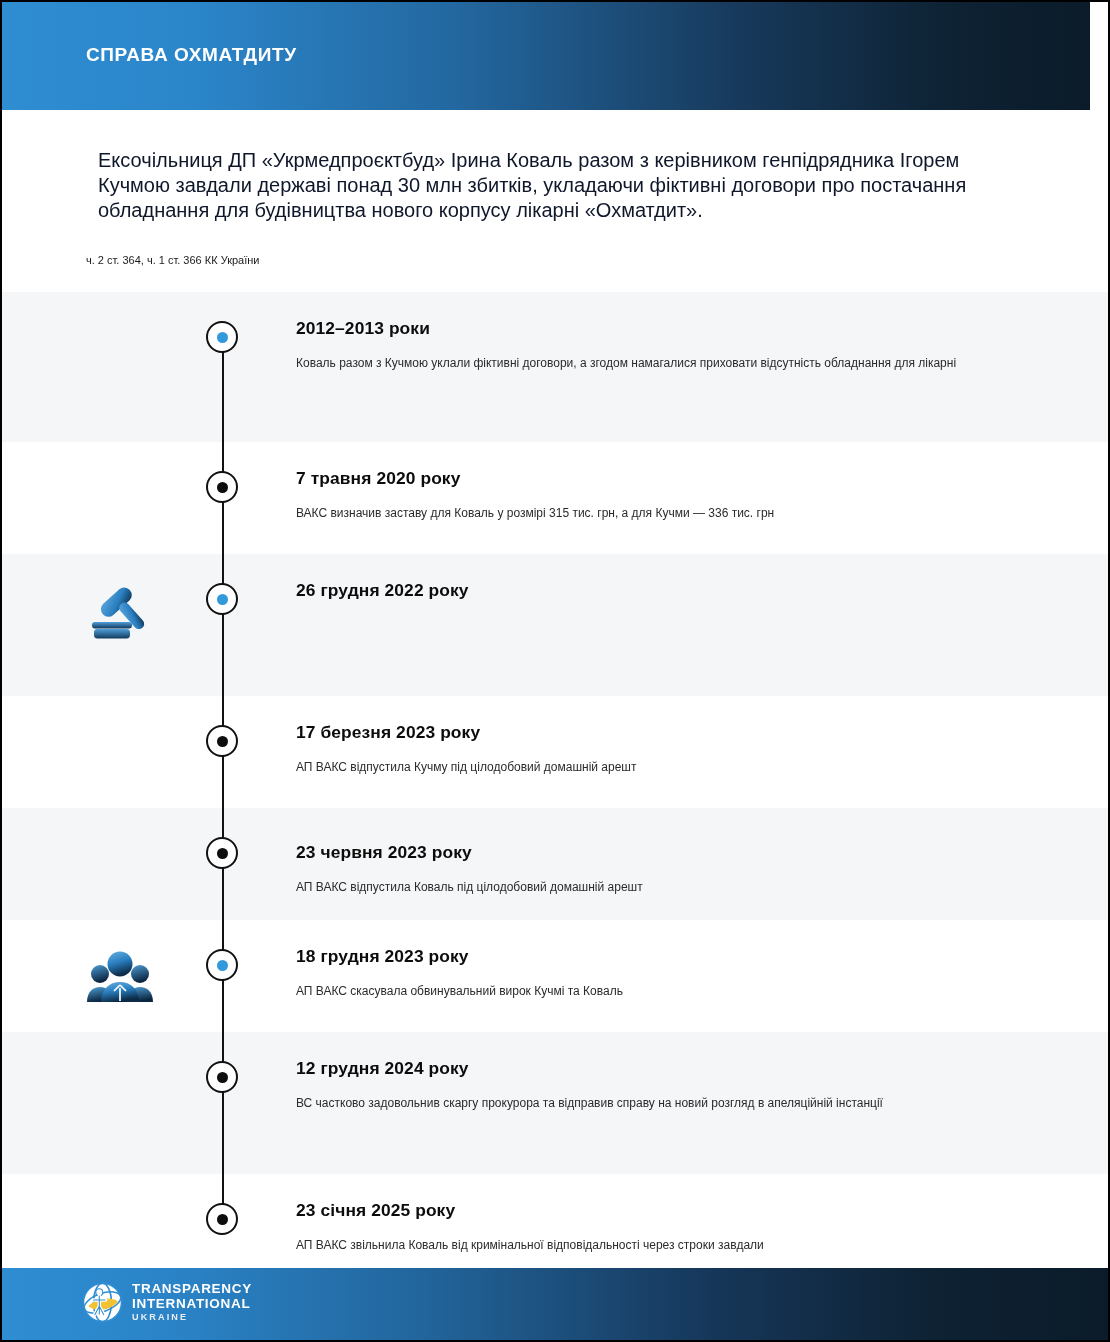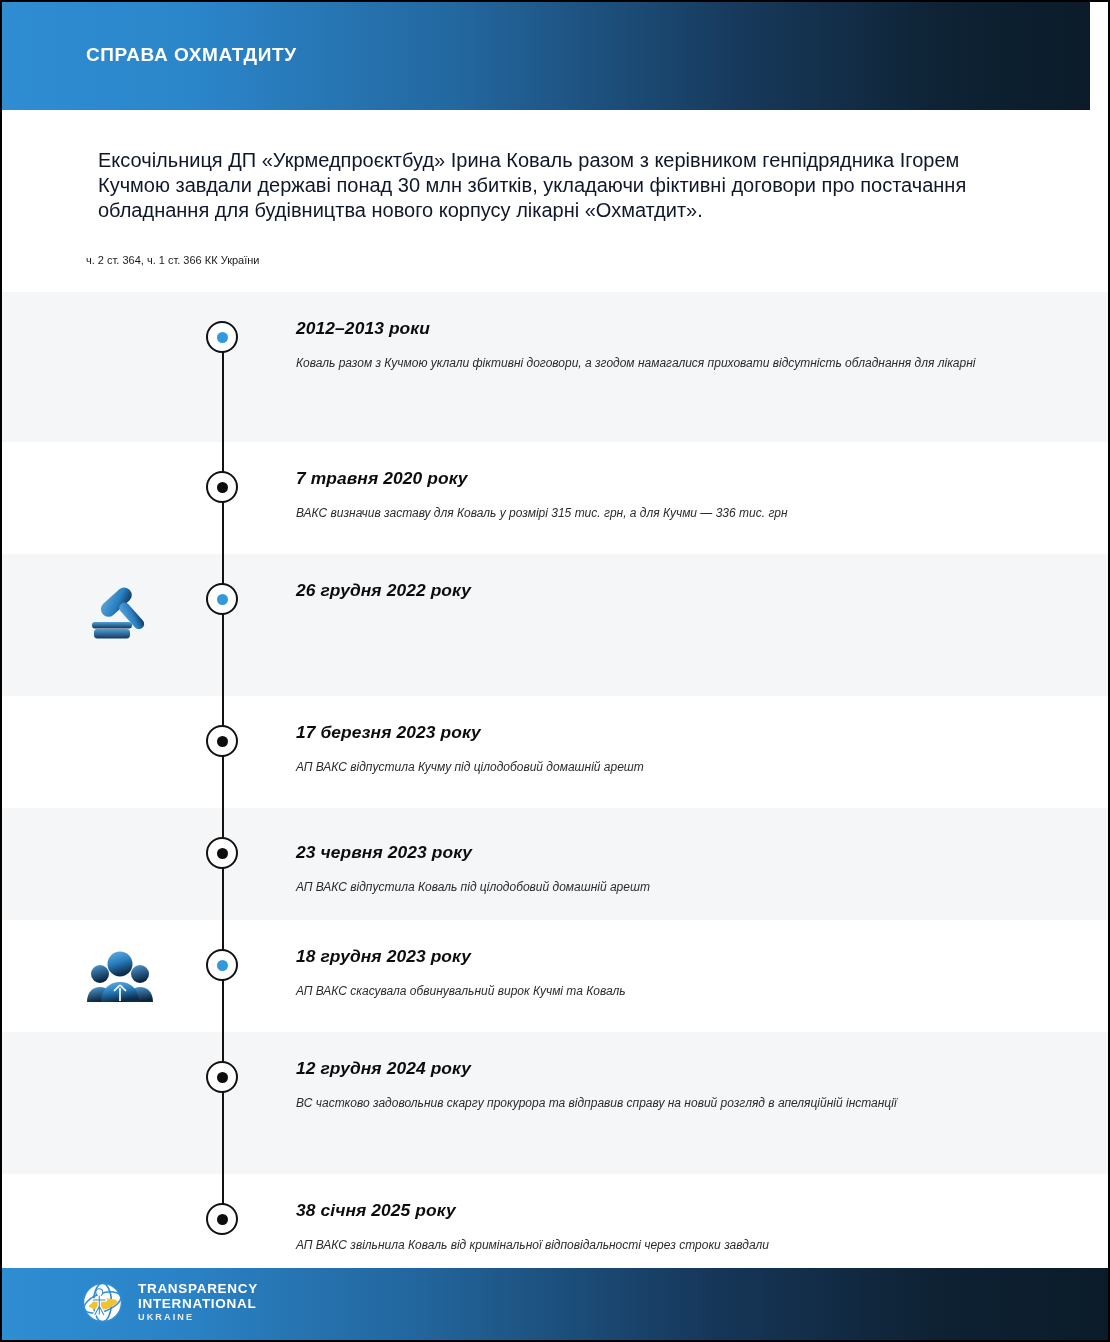--- a/index.html
+++ b/index.html
@@ -62,21 +62,20 @@
     position:absolute;
     left:220px;top:0;
     width:1.6px;
     background:#121212;
     z-index:1;
   }
   .row{
     position:relative;
     width:1106px;
     box-sizing:border-box;
-    font-style:italic;
   }
   .row.alt{background:#f5f6f8;}
   .row.plain{background:#ffffff;}
 
   .marker{
     position:absolute;
     left:204px;
     width:32px;height:32px;
     border:2.1px solid #111111;
     border-radius:50%;
@@ -119,21 +118,21 @@
   }
 
   
   .footer{
     position:absolute;left:0;bottom:0;
     width:1106px;height:72px;
     background:linear-gradient(90deg,#2f8dd2 0%,#2a83c6 16%,#22659c 38%,#16375a 64%,#0e2234 84%,#0b1b29 100%);
   }
   .footer-logo{
     position:absolute;left:80px;top:14px;
-    display:flex;align-items:flex-start;gap:15px;
+    display:flex;align-items:flex-start;gap:9px;
   }
   .logo-mark{width:41px;height:41px;flex:0 0 auto;}
   .logo-mark svg{display:block;}
   .logo-text{line-height:1;}
   .logo-l1,.logo-l2{
     display:block;
     color:#ffffff;
     font-size:13.5px;
     font-weight:bold;
     letter-spacing:0.7px;
@@ -275,21 +274,21 @@
             <div class="row-body" style="top: 26px;">
               <p class="row-date">12 грудня 2024 року</p>
               <p class="row-text">ВС частково задовольнив скаргу прокурора та відправив справу на новий розгляд в апеляційній інстанції</p>
             </div>
           </div>
           <div class="row plain" style="height: 112px;">
             <div class="marker" style="top: 29px;">
               <div class="dot dark"></div>
             </div>
             <div class="row-body" style="top: 26px;">
-              <p class="row-date">38 січня 2025 року</p>
+              <p class="row-date">23 січня 2025 року</p>
               <p class="row-text">АП ВАКС звільнила Коваль від кримінальної відповідальності через строки завдали</p>
             </div>
           </div>
         </div>
     </div>
 
     <div class="footer">
       <div class="footer-logo">
         <span class="logo-mark">
           <svg viewBox="0 0 64 64" width="41" height="41">

